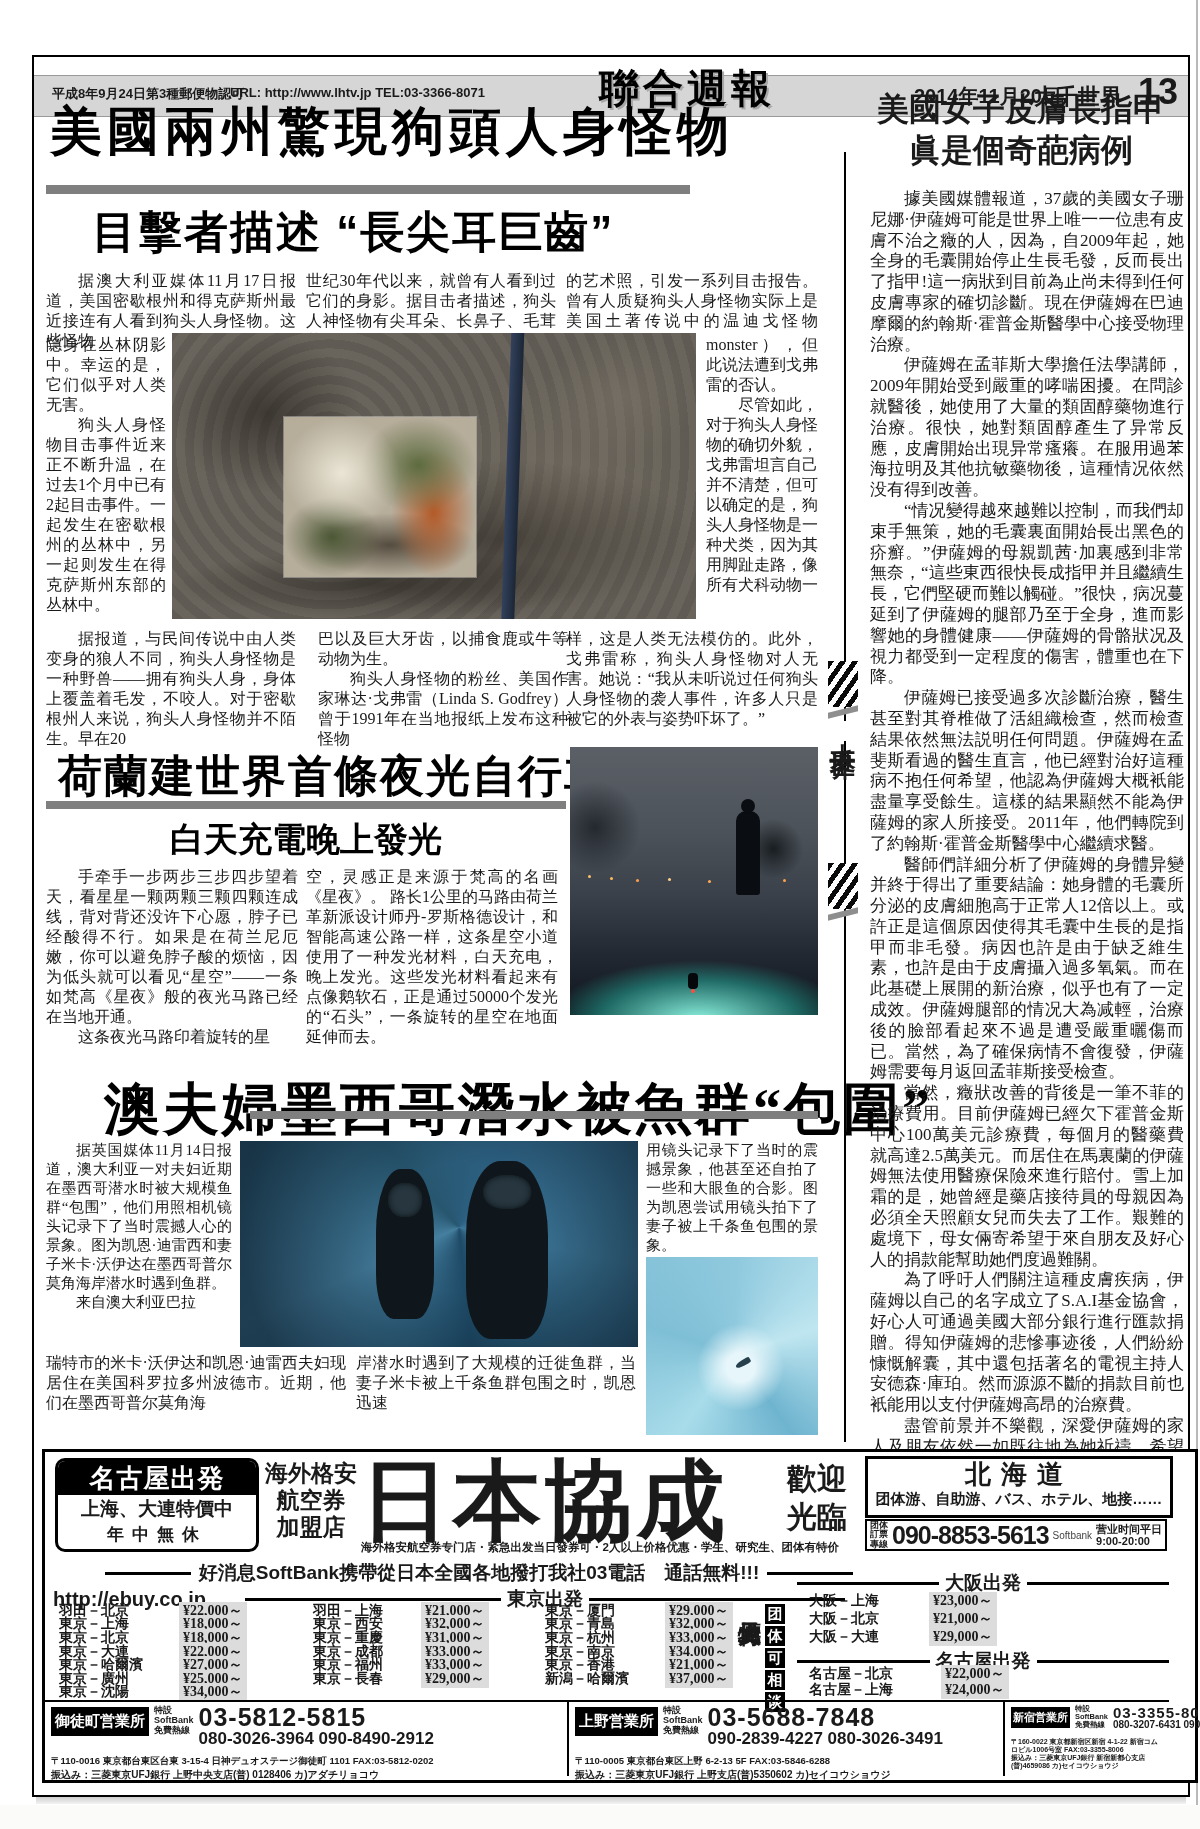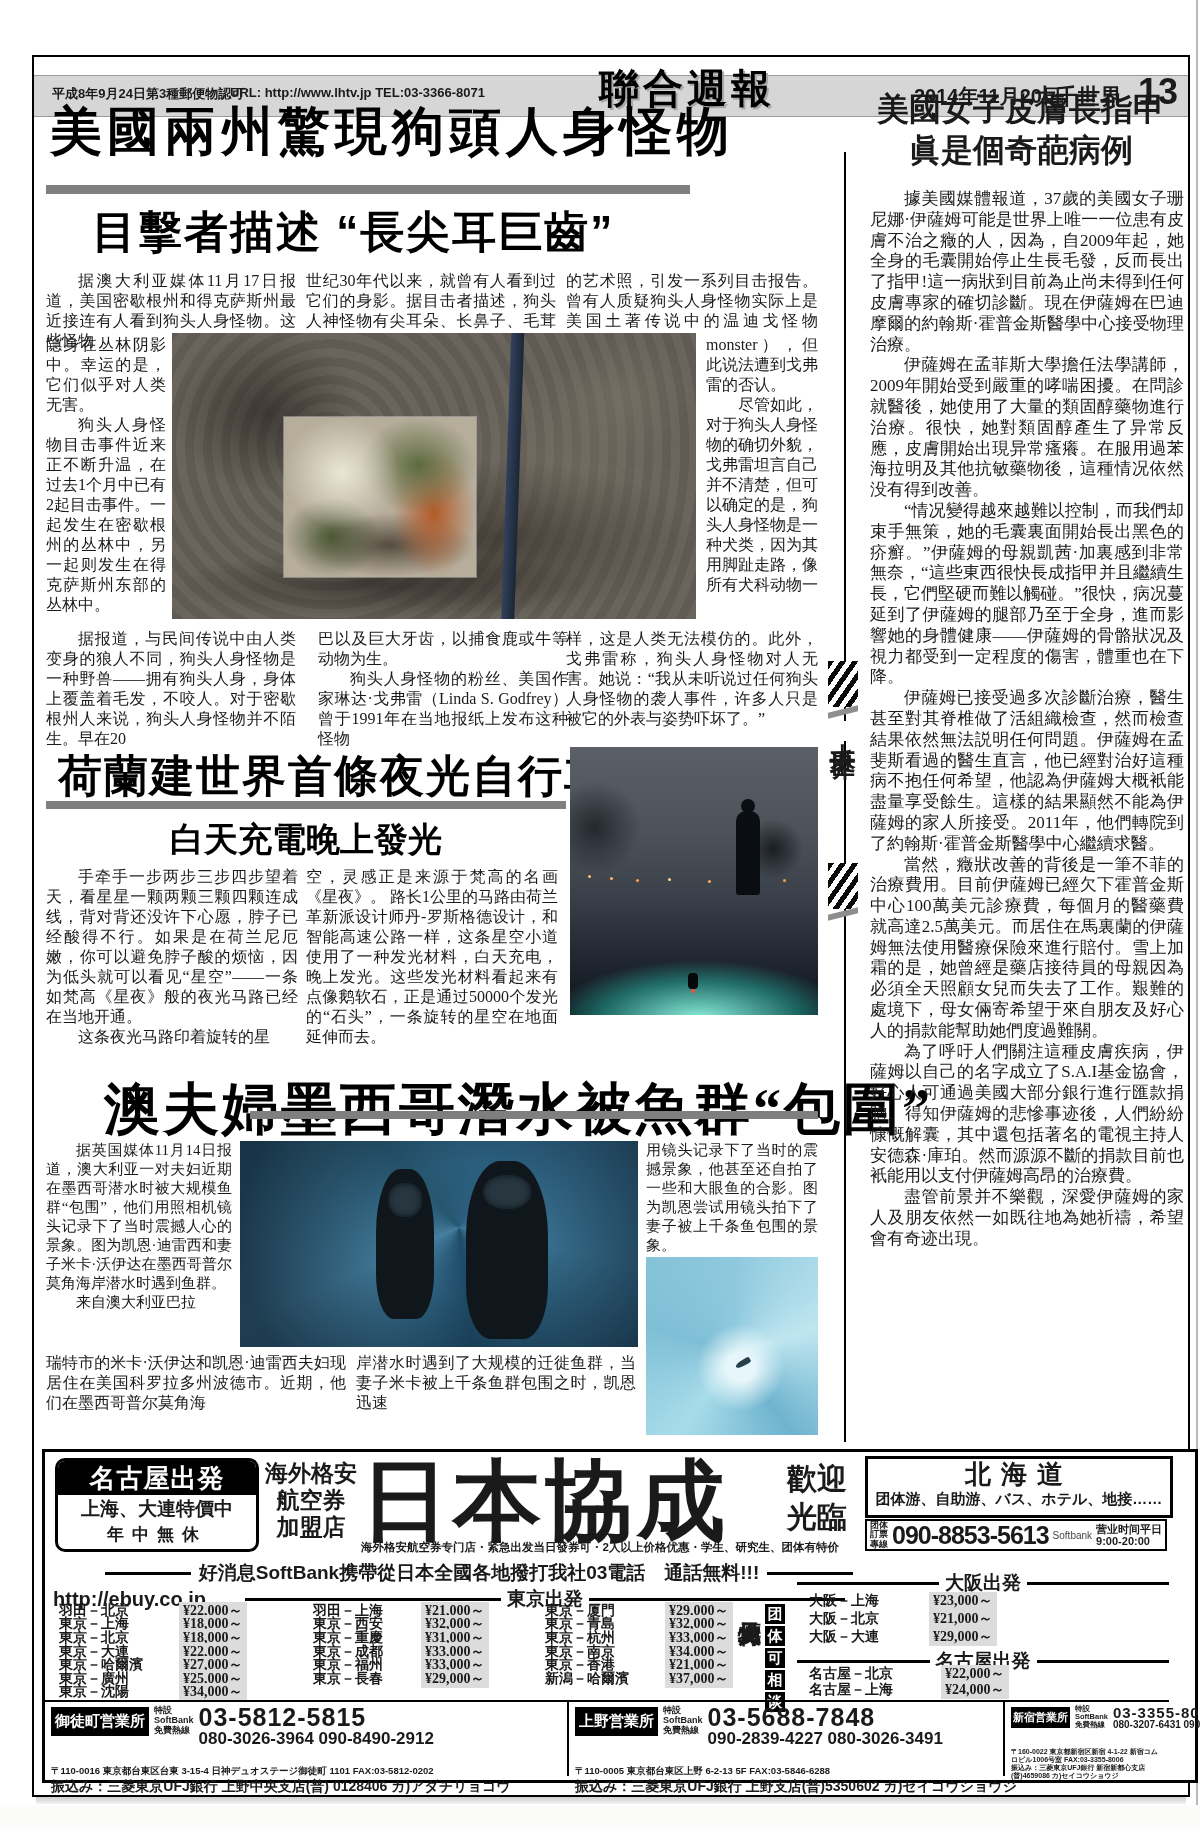--- a/index.html
+++ b/index.html
@@ -122,22 +122,22 @@
                   text-align:center;line-height:20px;}
   .officerow{position:absolute;left:0px;top:248px;width:1124px;height:74px;border-top:2px solid #000;display:flex;}
   .office{padding:3px 4px 0 6px;box-sizing:border-box;}
   .office + .office{border-left:2px solid #000;}
   .of-top{display:flex;align-items:flex-start;gap:5px;}
   .of-name{background:#000;color:#fff;font-weight:900;font-size:15px;padding:5px 4px;white-space:nowrap;margin-top:2px;}
   .of-stack{font-size:9px;font-weight:700;line-height:10px;white-space:nowrap;}
   .of-phones{line-height:1;}
   .of-main{font-weight:900;font-size:25px;letter-spacing:1px;white-space:nowrap;}
   .of-free{font-weight:900;font-size:17px;white-space:nowrap;}
-  .of-addr{font-size:9.5px;font-weight:700;white-space:nowrap;margin-top:18px;}
-  .of-bank{font-size:14px;font-weight:700;white-space:nowrap;}
+  .of-addr{font-size:9.5px;font-weight:700;white-space:nowrap;margin-top:8px;}
+  .of-bank{font-size:10px;font-weight:700;white-space:nowrap;}
   .office.small .of-name{font-size:11px;padding:3px 2px;}
   .office.small .of-stack{font-size:7.5px;line-height:8px;}
   .office.small .of-main{font-size:15px;}
   .office.small .of-free{font-size:10px;}
   .office.small .of-addr,.office.small .of-bank{font-size:7px;white-space:normal;line-height:8px;}
 </style>
 </head>
 <body>
 
 <div id="page">
@@ -246,20 +246,21 @@
 
     <div class="abs rc-head" style="left:822px;top:32px;width:330px;">
       <div>美國女子皮膚長指甲</div>
       <div>眞是個奇葩病例</div>
     </div>
     <div class="abs rc-body" style="left:836px;top:132px;width:314px;">
       <p>據美國媒體報道，37歲的美國女子珊尼娜·伊薩姆可能是世界上唯一一位患有皮膚不治之癥的人，因為，自2009年起，她全身的毛囊開始停止生長毛發，反而長出了指甲!這一病狀到目前為止尚未得到任何皮膚專家的確切診斷。現在伊薩姆在巴迪摩爾的約翰斯·霍普金斯醫學中心接受物理治療。</p>
       <p>伊薩姆在孟菲斯大學擔任法學講師，2009年開始受到嚴重的哮喘困擾。在問診就醫後，她使用了大量的類固醇藥物進行治療。很快，她對類固醇產生了异常反應，皮膚開始出現异常瘙癢。在服用過苯海拉明及其他抗敏藥物後，這種情况依然没有得到改善。</p>
       <p>“情况變得越來越難以控制，而我們却束手無策，她的毛囊裏面開始長出黑色的疥癬。”伊薩姆的母親凱茜·加裏感到非常無奈，“這些東西很快長成指甲并且繼續生長，它們堅硬而難以觸碰。”很快，病况蔓延到了伊薩姆的腿部乃至于全身，進而影響她的身體健康——伊薩姆的骨骼狀况及視力都受到一定程度的傷害，體重也在下降。</p>
       <p>伊薩姆已接受過多次診斷治療，醫生甚至對其脊椎做了活組織檢查，然而檢查結果依然無法説明任何問題。伊薩姆在孟斐斯看過的醫生直言，他已經對治好這種病不抱任何希望，他認為伊薩姆大概衹能盡量享受餘生。這樣的結果顯然不能為伊薩姆的家人所接受。2011年，他們轉院到了約翰斯·霍普金斯醫學中心繼續求醫。</p>
+      <p>醫師們詳細分析了伊薩姆的身體异變并終于得出了重要結論：她身體的毛囊所分泌的皮膚細胞高于正常人12倍以上。或許正是這個原因使得其毛囊中生長的是指甲而非毛發。病因也許是由于缺乏維生素，也許是由于皮膚攝入過多氧氣。而在此基礎上展開的新治療，似乎也有了一定成效。伊薩姆腿部的情况大為减輕，治療後的臉部看起來不過是遭受嚴重曬傷而已。當然，為了確保病情不會復發，伊薩姆需要每月返回孟菲斯接受檢查。</p>
       <p>當然，癥狀改善的背後是一筆不菲的治療費用。目前伊薩姆已經欠下霍普金斯中心100萬美元診療費，每個月的醫藥費就高達2.5萬美元。而居住在馬裏蘭的伊薩姆無法使用醫療保險來進行賠付。雪上加霜的是，她曾經是藥店接待員的母親因為必須全天照顧女兒而失去了工作。艱難的處境下，母女倆寄希望于來自朋友及好心人的捐款能幫助她們度過難關。</p>
       <p>為了呼吁人們關注這種皮膚疾病，伊薩姆以自己的名字成立了S.A.I基金協會，好心人可通過美國大部分銀行進行匯款捐贈。得知伊薩姆的悲慘事迹後，人們紛紛慷慨解囊，其中還包括著名的電視主持人安德森·庫珀。然而源源不斷的捐款目前也衹能用以支付伊薩姆高昂的治療費。</p>
       <p>盡管前景并不樂觀，深愛伊薩姆的家人及朋友依然一如既往地為她祈禱，希望會有奇迹出現。</p>
     </div>
 
     <div id="adbox">
       <div class="nagoya-box">
         <div class="l1">名古屋出発</div>
         <div class="l2">上海、大連特價中</div>
         <div class="l3">年中無休</div>

